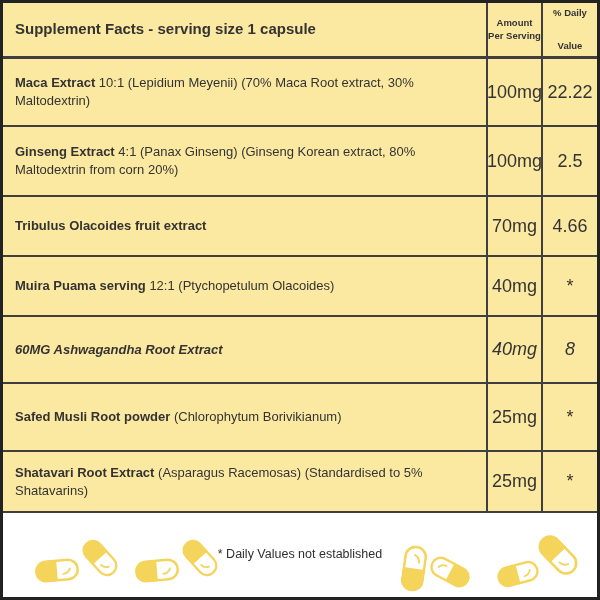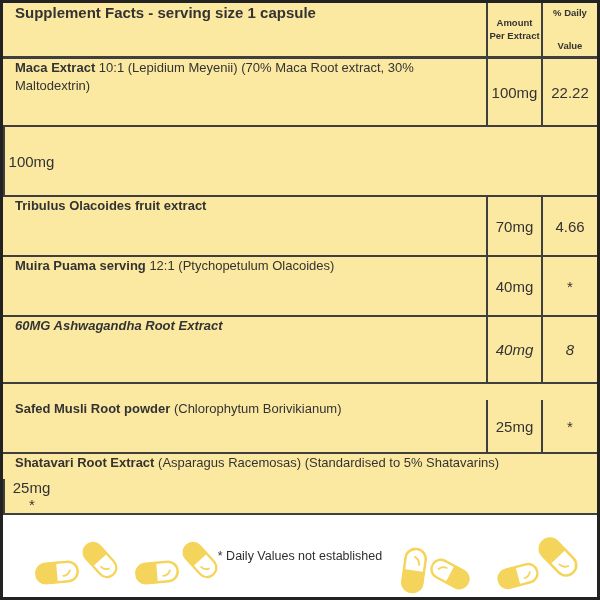--- a/index.html
+++ b/index.html
@@ -11,32 +11,32 @@
     border:3px solid #222;
     background:#fff;
     display:flex; flex-direction:column;
   }
 
   
   .facts-table { background:#FCE9A1; display:flex; flex-direction:column; }
   .srow { display:flex; border-bottom:2px solid #3F3F3F; }
   .r0 { height:56px; border-bottom-width:3px; }
   .r1 { height:68px; } .r2 { height:70px; } .r3 { height:60px; }
-  .r4 { height:60px; } .r5 { height:67px;font-style:italic; } .r6 { height:54px;margin-top:16px; }
-  .r7 { height:61px;flex-direction:column; }
+  .r4 { height:60px; } .r5 { height:67px;font-style:italic; } .r6 { height:68px; }
+  .r7 { height:61px; }
 
   .cell-main {
-    flex:1 1 auto; display:flex; 
+    flex:1 1 auto; display:flex; align-items:center;
     padding:0 10px 0 12px; font-size:13px; line-height:1.35;
   }
   .cell-main .txt b { font-weight:700; }
   .cell-amt, .cell-dv {
     flex:0 0 auto; border-left:2px solid #3F3F3F;
     display:flex; align-items:center; justify-content:center;
-    text-align:center; font-size:15px;
+    text-align:center; font-size:18px;
   }
   .cell-amt { width:55px; }
   .cell-dv  { width:56px;gap:20px; }
 
   .title { font-size:15px; font-weight:700; }
   .colhead { flex-direction:column; font-size:9.5px; font-weight:700; line-height:1.3; }
   .colhead span { white-space:nowrap; }
 
   
   .footer { flex:1 1 auto; position:relative; background:#fff; }
@@ -67,38 +67,42 @@
 <div class="page">
 
   <div class="facts-table">
 
     <div class="srow r0">
       <div class="cell-main">
         <span class="title">Supplement Facts -  serving size 1 capsule</span>
       </div>
       <div class="cell-amt colhead">
         <span>Amount</span>
-        <span>Per Extract</span>
+        <span>Per Serving</span>
       </div>
       <div class="cell-dv colhead">
         <span>% Daily</span>
         <span>Value</span>
       </div>
     </div>
 
     <div class="srow r1">
       <div class="cell-main">
         <span class="txt"><b>Maca Extract</b><span> 10:1 (Lepidium Meyenii) (70% Maca Root extract, 30% Maltodextrin)</span></span>
       </div>
       <div class="cell-amt">100mg</div>
       <div class="cell-dv">22.22</div>
     </div>
 
     <div class="srow r2">
+      <div class="cell-main">
+        <span class="txt"><b>Ginseng Extract</b><span> 4:1 (Panax Ginseng) (Ginseng Korean extract, 80% Maltodextrin from corn 20%)</span></span>
+      </div>
       <div class="cell-amt">100mg</div>
+      <div class="cell-dv">2.5</div>
     </div>
 
     <div class="srow r3">
       <div class="cell-main">
         <span class="txt"><b>Tribulus Olacoides fruit extract</b><span></span></span>
       </div>
       <div class="cell-amt">70mg</div>
       <div class="cell-dv">4.66</div>
     </div>
 

